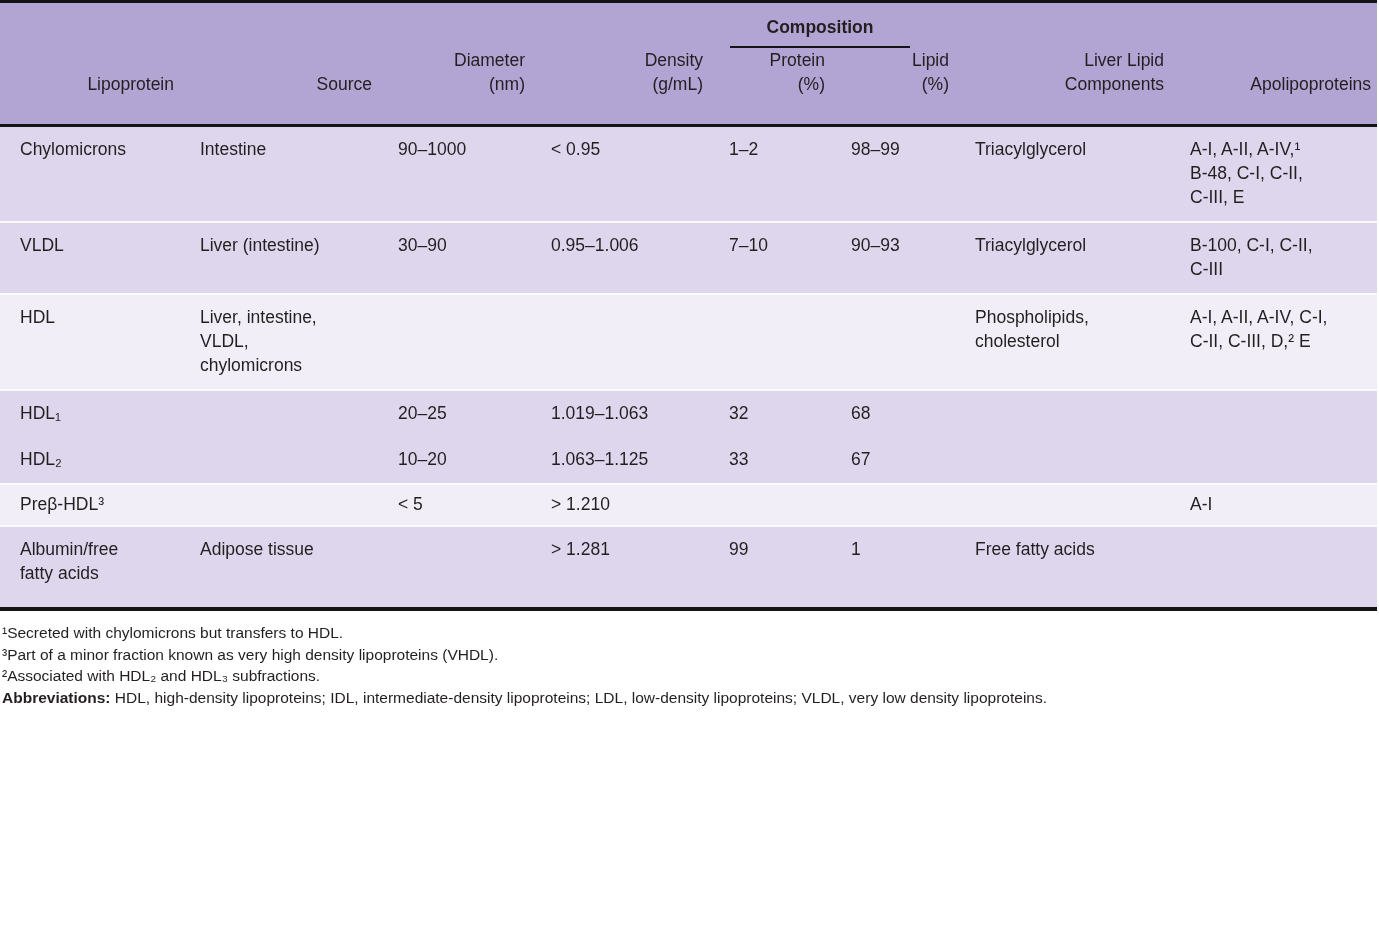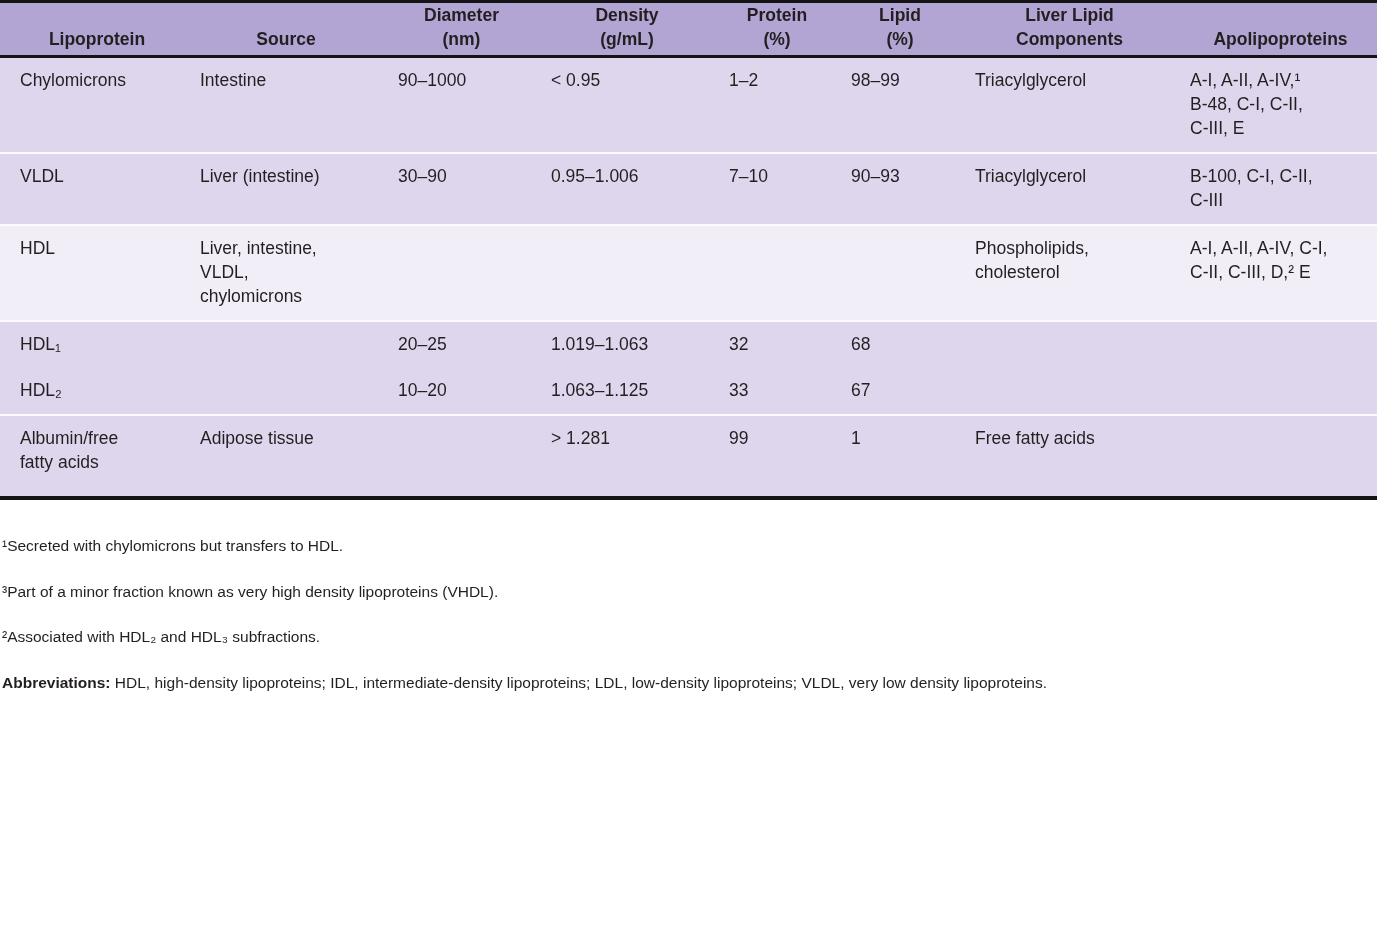--- a/index.html
+++ b/index.html
@@ -39,26 +39,26 @@
     display:inline-block;
     margin-left:21px;
     width:180px;
     text-align:center;
     font-weight:bold;
     font-size:17.5px;
     padding-bottom:8px;
     border-bottom:2.5px solid var(--rule-black,#141414);
   }
   tr.label-row th{
-    text-align:center;
+    text-align:right;
     vertical-align:bottom;
-    font-weight:bold;
+    font-weight:normal;
     font-size:17.5px;
     line-height:24px;
-    padding:0 6px 4px 20px;
+    padding:0 6px 28px 20px;
     white-space:pre-line;
   }
   tbody td{
     vertical-align:top;
     font-size:17.5px;
     line-height:24px;
     padding:10px 6px 12px 20px;
     white-space:pre-line;
   }
   tbody tr{border-top:2px solid var(--divider,#fbfafd);}
@@ -66,40 +66,47 @@
   tbody tr.no-divider{border-top:none;}
   tbody tr.shade-a td{background:var(--row-dark,#ded6ed);}
   tbody tr.shade-b td{background:var(--row-light,#f2eef8);}
   tbody tr.row-preb td{padding-top:7px;padding-bottom:9px;}
   tbody tr.row-albumin td{padding-bottom:22px;}
   .footnotes{
     padding:11px 8px 6px 2px;
     font-size:15.5px;
     line-height:21.5px;
   }
-  .fn{white-space:pre-line;margin-top:24px;}
+  .fn{white-space:pre-line;}
   .abbr-label{font-weight:bold;}
 </style>
 </head>
 <body>
 
 <div class="page">
 
   <table class="lipo">
     <colgroup>
       <col style="width:180px">
         <col style="width:198px">
         <col style="width:153px">
         <col style="width:178px">
       <col style="width:122px">
         <col style="width:124px">
         <col style="width:215px">
         <col>
     </colgroup>
     <thead>
+      <tr class="group-row">
+        <td colspan="4"></td>
+        <td colspan="2">
+          <span class="comp-label">Composition</span>
+        </td>
+        <td colspan="2"></td>
+      </tr>
       <tr class="label-row">
         <th>Lipoprotein</th>
         <th>Source</th>
         <th>Diameter
 (nm)</th>
         <th>Density
 (g/mL)</th>
         <th>Protein
 (%)</th>
         <th>Lipid
@@ -160,20 +167,30 @@
       <tr class="shade-a no-divider">
         <td>HDL₂</td>
         <td></td>
         <td>10–20</td>
         <td>1.063–1.125</td>
         <td>33</td>
         <td>67</td>
         <td></td>
         <td></td>
       </tr>
+      <tr class="shade-b row-preb">
+        <td>Preβ-HDL³</td>
+        <td></td>
+        <td>&lt; 5</td>
+        <td>&gt; 1.210</td>
+        <td></td>
+        <td></td>
+        <td></td>
+        <td>A-I</td>
+      </tr>
       <tr class="shade-a row-albumin">
         <td>Albumin/free
 fatty acids</td>
         <td>Adipose tissue</td>
         <td></td>
         <td>&gt; 1.281</td>
         <td>99</td>
         <td>1</td>
         <td>Free fatty acids</td>
         <td></td>

